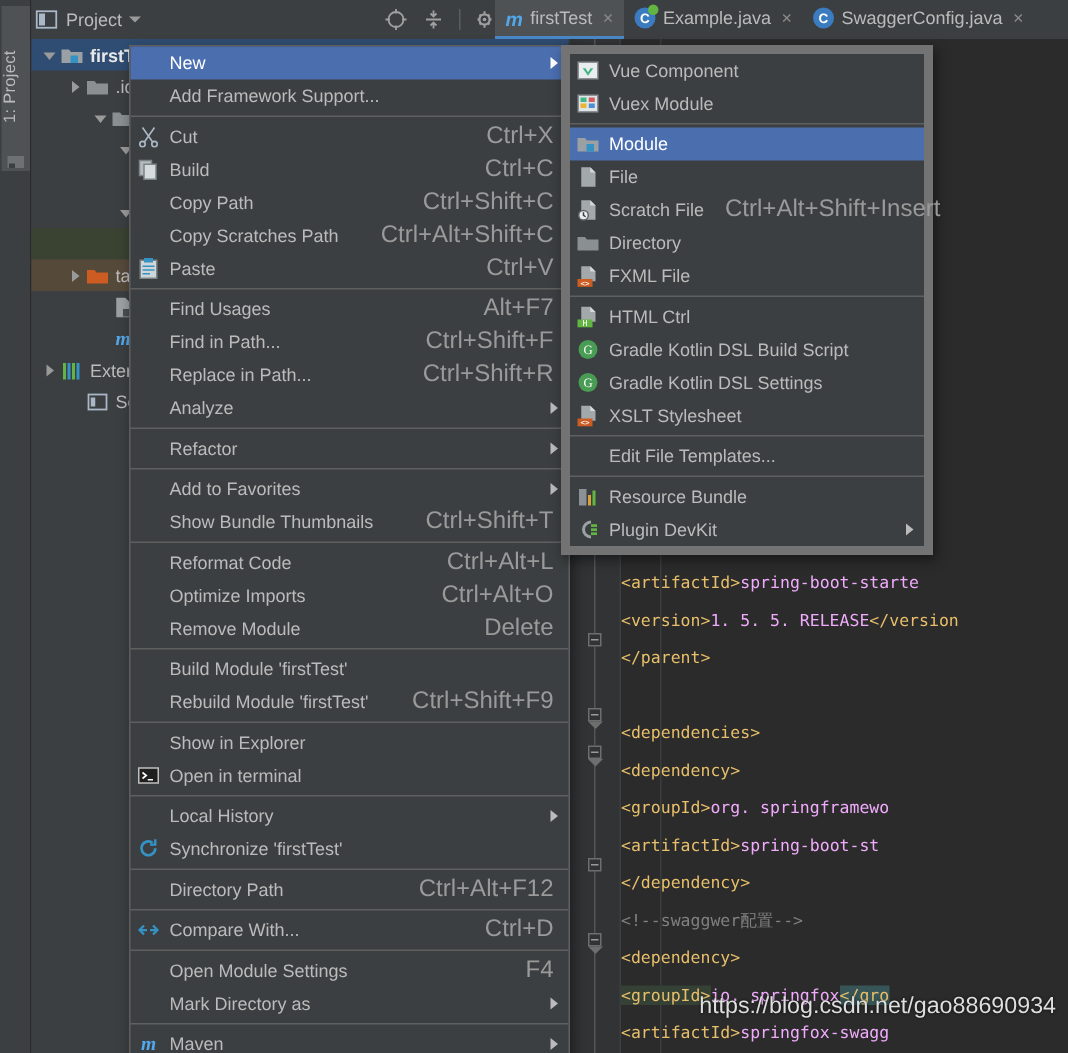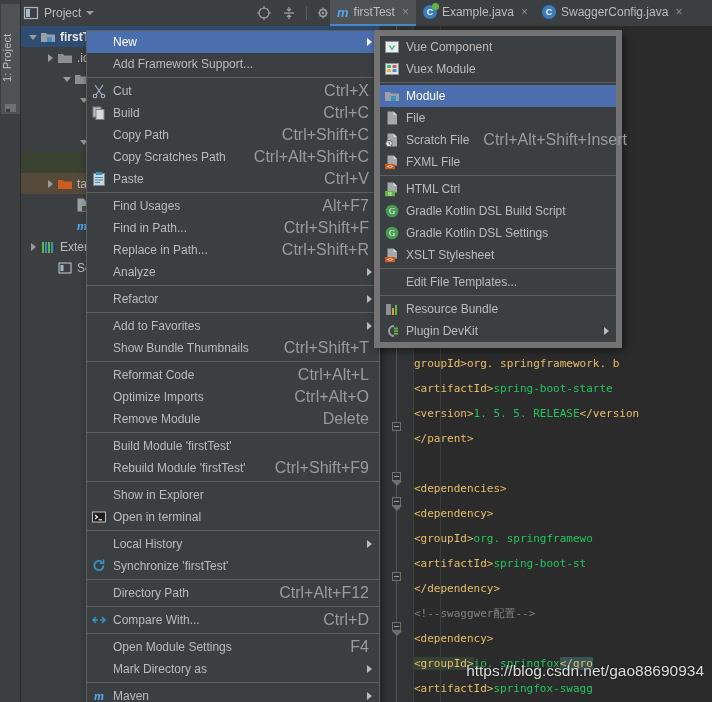--- a/index.html
+++ b/index.html
@@ -129,21 +129,21 @@
   .foldline {
     position: absolute; left: 16px; width: 1px; background: #555555;
   }
   .code {
     position: absolute; left: 34px; top: 26px; width: 298px; height: 676px;
     font-family: "DejaVu Sans Mono", monospace; font-size: 11px;
     color: #a9b7c6; overflow: hidden;
   }
   .cl { position: absolute; left: 0; white-space: pre; height: 25px; line-height: 25px; }
   .tg { color: #e8bf6a; }
-  .txt { color: #22c55e; }
+  .txt { color: #f0abfc; }
   .cm { color: #808080; }
   .hl1 { background: #344134; }
   .hl2 { background: #375456; margin-top: 36px; }
   .vline {
     position: absolute; width: 1px; background: #3a3d3f; top: 26px; height: 676px;
   }
 
   .watermark {
     position: absolute; right: 8px; bottom: 22px;
     color: #dedede; font-size: 15.5px; font-family: "Liberation Sans", sans-serif;
@@ -639,20 +639,28 @@
             <circle cx="5" cy="11.5" r="3.2" fill="#e9edef" stroke="#5f6568"></circle>
             <path d="M5 9.5v2l1.4 1" stroke="#3c3f41" stroke-width="1" fill="none"></path>
           </svg>
         </span>
         <span class="mlabel">Scratch File</span>
         <span class="mshort">Ctrl+Alt+Shift+Insert</span>
       </div>
       <div class="mi">
         <span class="micon">
           <svg class="ic" viewBox="0 0 16 16" width="16" height="16">
+            <path d="M1 4h5l1.3 1.6H15V13H1z" fill="#8a8f91"></path>
+          </svg>
+        </span>
+        <span class="mlabel">Directory</span>
+      </div>
+      <div class="mi">
+        <span class="micon">
+          <svg class="ic" viewBox="0 0 16 16" width="16" height="16">
             <path d="M3.5 1.5h6L13 5v6.5H3.5z" fill="#a3a9ab"></path>
             <path d="M9.5 1.5L13 5H9.5z" fill="#d4d9db"></path>
             <rect x="1" y="10" width="10" height="5.2" fill="#cc5c22"></rect>
             <text x="6" y="14.4" font-size="5" fill="#ffffff" text-anchor="middle" font-family="monospace">&lt;&gt;</text>
           </svg>
         </span>
         <span class="mlabel">FXML File</span>
       </div>
       <div class="msep"></div>
       <div class="mi">

